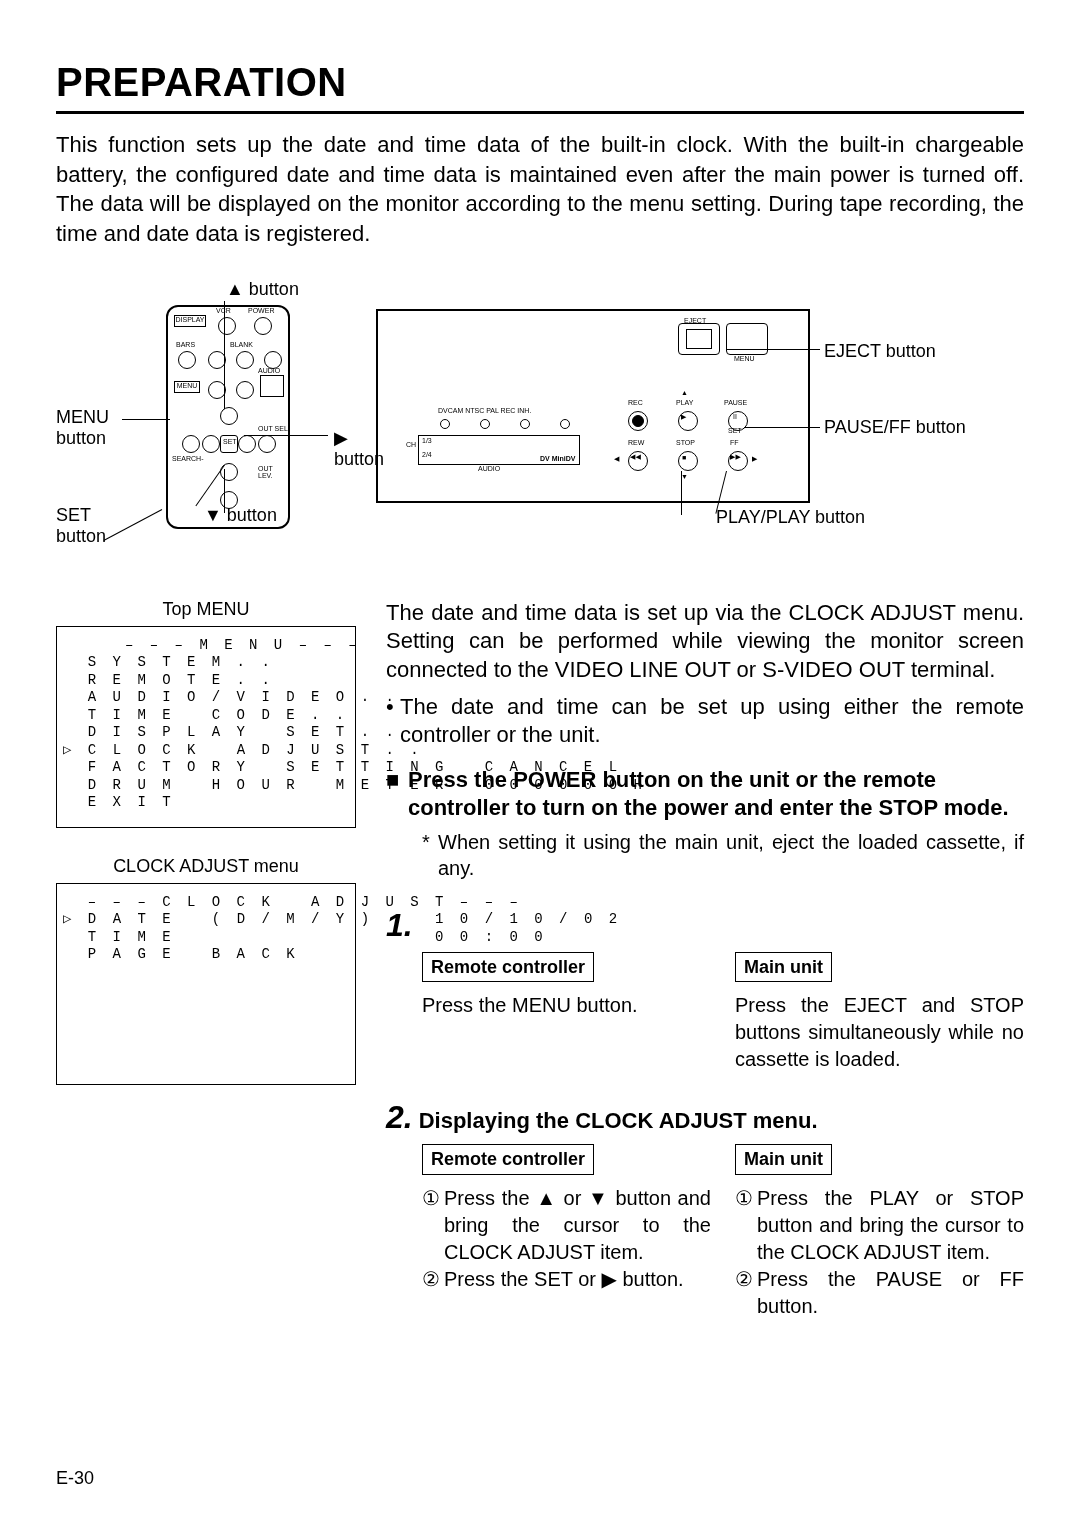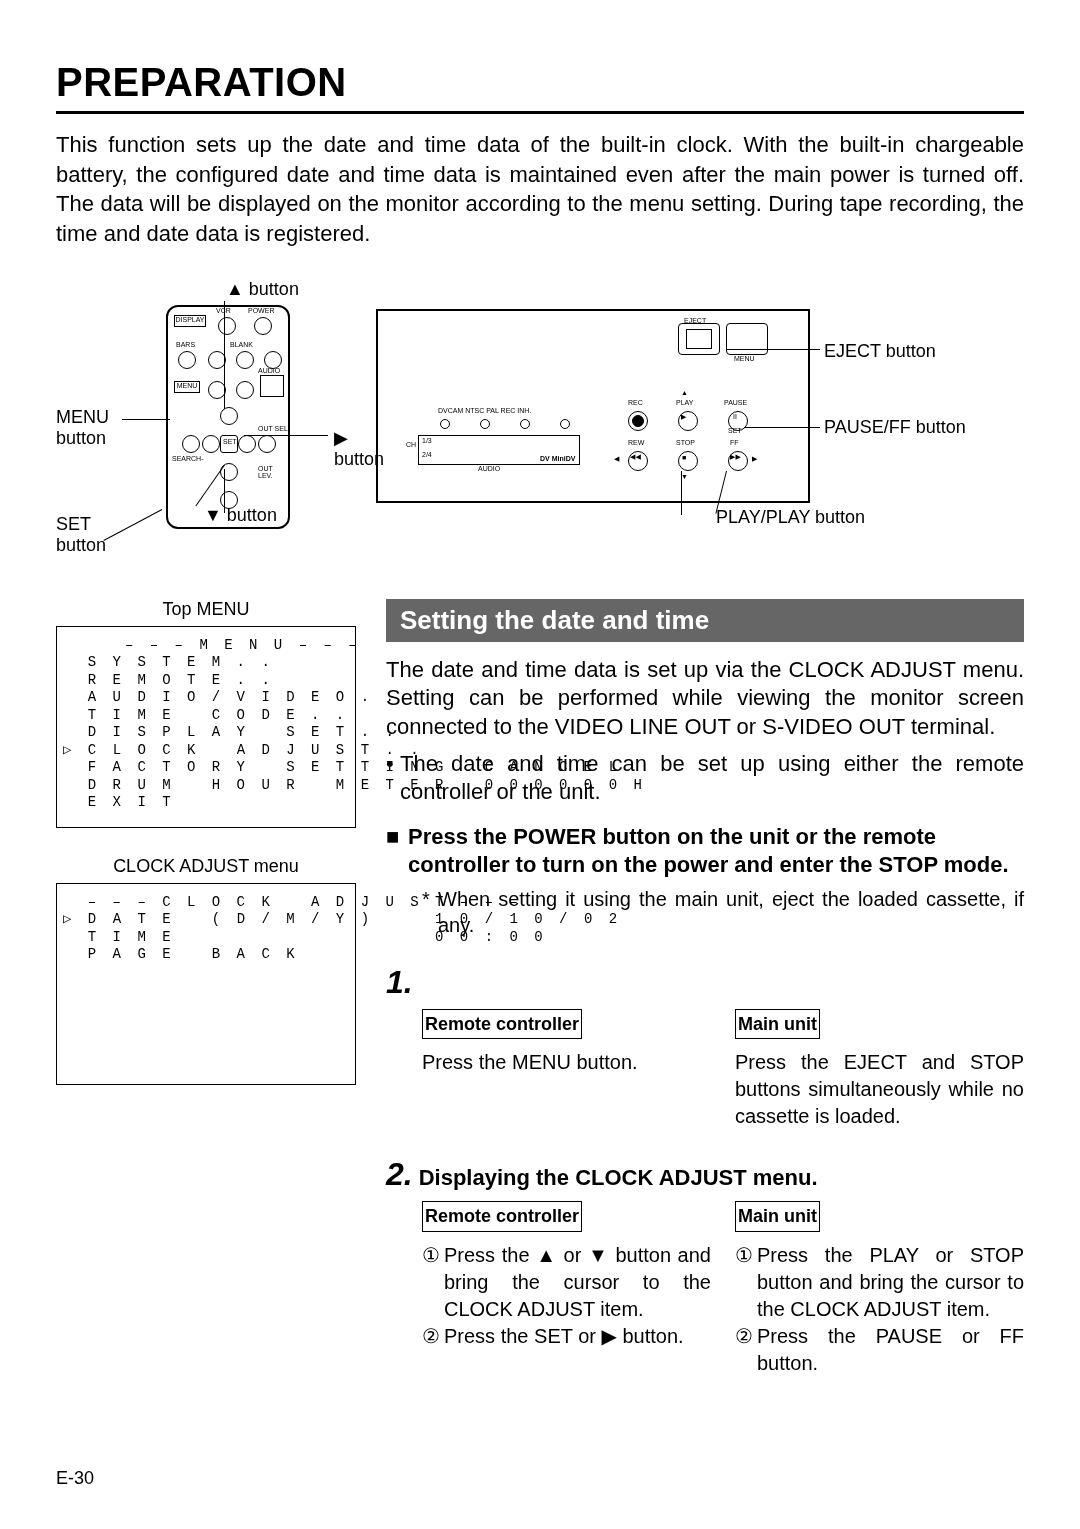--- a/index.html
+++ b/index.html
@@ -151,21 +151,21 @@
     display:flex;
     gap:24px;
     margin-left:36px;
   }
   .sub-col { flex:1; font-size:20px; line-height:1.35; text-align:justify; }
   .box-label {
     display:inline-block;
     border:1.5px solid #000;
     font-weight:700;
     font-size:18px;
-    padding:2px 2px;
+    padding:2px 8px;
     margin-bottom:10px;
   }
   .numline { display:flex; }
   .numline .circ { width:22px; flex:0 0 22px; }
   .tri-up::before { content:"▲"; }
   .tri-down::before { content:"▼"; }
   .tri-right::before { content:"▶"; }
   .pagefoot {
     position:absolute;
     left:56px;
@@ -183,21 +183,21 @@
 
 <div class="intro">This function sets up the date and time data of the built-in clock. With the built-in chargeable battery, the configured date and time data is maintained even after the main power is turned off. The data will be displayed on the monitor according to the menu setting. During tape recording, the time and date data is registered.</div>
 
 <div class="diag-row">
 
   <div class="diag-left">
     <div class="lbl" style="left:170px; top:0;"><span class="tri-up"></span> <span>button</span></div>
     <div class="lbl" style="left:278px; top:148px;"><span class="tri-right"></span> <span>button</span></div>
     <div class="lbl" style="left:148px; top:226px;"><span class="tri-down"></span> <span>button</span></div>
     <div class="lbl" style="left:0; top:128px; width:70px;">MENU button</div>
-    <div class="lbl" style="left:0; top:226px; width:70px;margin-top:9px;">SET button</div>
+    <div class="lbl" style="left:0; top:226px; width:70px;">SET button</div>
     <div class="remote-body">
 
       <div class="rrect tiny" style="left:6px;top:8px;width:30px;height:10px;text-align:center;">DISPLAY</div>
       <div class="rbtn" style="left:50px;top:10px;"></div>
       <div class="rbtn" style="left:86px;top:10px;"></div>
       <div class="tiny" style="position:absolute;left:48px;top:0;">VCR</div>
       <div class="tiny" style="position:absolute;left:80px;top:0;">POWER</div>
 
       <div class="rbtn" style="left:10px;top:44px;"></div>
       <div class="rbtn" style="left:40px;top:44px;"></div>
@@ -312,21 +312,20 @@
   D R U M   H O U R   M E T E R   0 0 0 0 0 0 H
   E X I T</div>
     <div class="menu-box-title">CLOCK ADJUST menu</div>
     <div class="menu-box">  – – – C L O C K   A D J U S T – – –
 ▷ D A T E   ( D / M / Y )     1 0 / 1 0 / 0 2
   T I M E                     0 0 : 0 0
   P A G E   B A C K</div>
   </div>
 
   <div class="col-right">
-    <div class="section-bar">Setting the date and time</div>
     <div class="para">The date and time data is set up via the CLOCK ADJUST menu. Setting can be performed while viewing the monitor screen connected to the VIDEO LINE OUT or S-VIDEO OUT terminal.</div>
     <div class="bullet-row">
       <div class="b">•</div>
       <div>The date and time can be set up using either the remote controller or the unit.</div>
     </div>
     <div class="heading-row">
       <div class="sq">■</div>
       <div>Press the POWER button on the unit or the remote controller to turn on the power and enter the STOP mode.</div>
     </div>
     <div class="sub-note">

